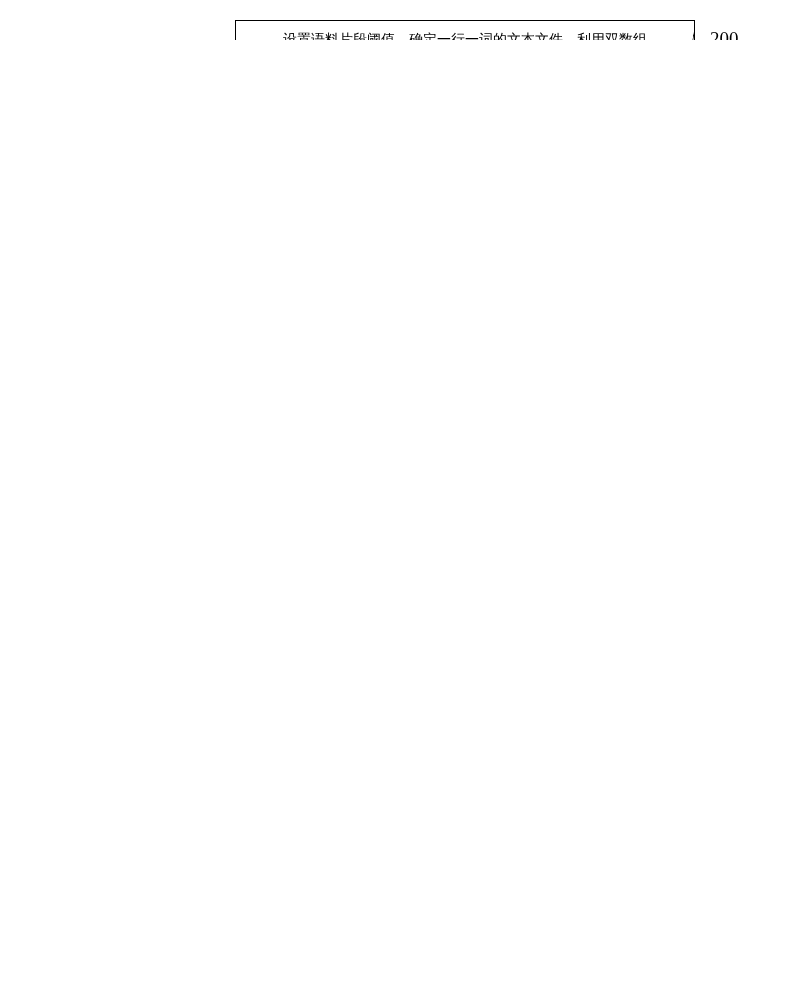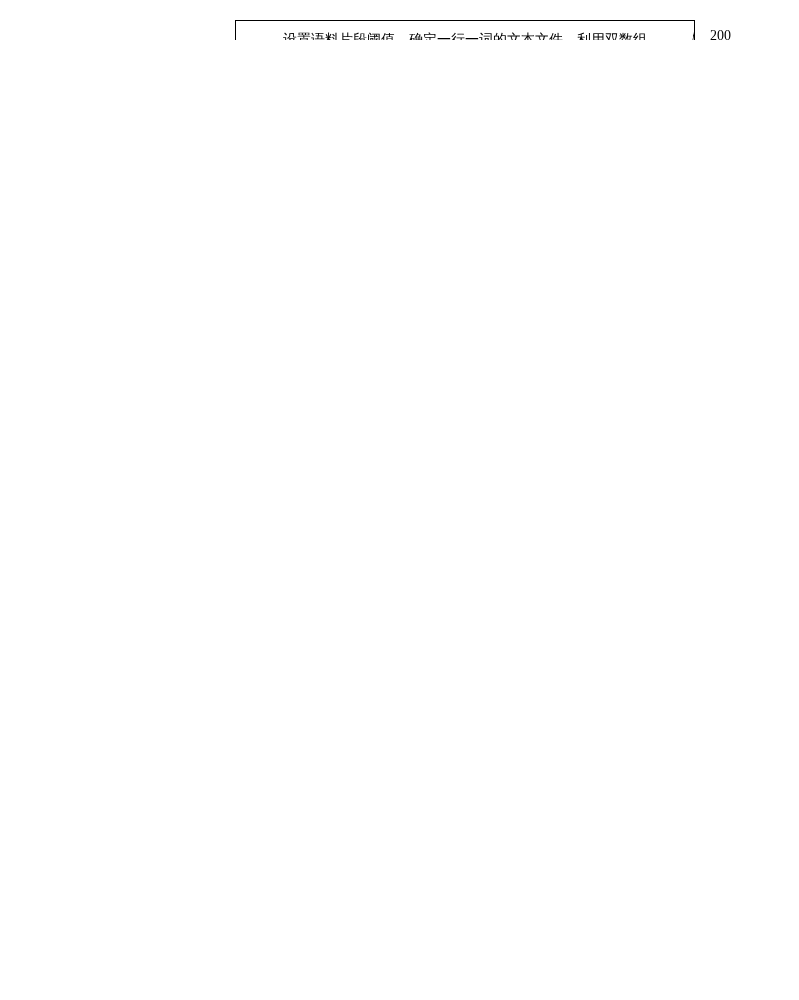--- a/index.html
+++ b/index.html
@@ -19,21 +19,21 @@
     border: 1px solid #000;
     padding: 8px 10px;
     text-align: center;
     line-height: 1.6;
     background: #fff;
     box-sizing: border-box;
     position: absolute;
   }
   .step-num {
     position: absolute;
-    font-size: 14px;
+    font-size: 19px;
     white-space: nowrap;
   }
   .diamond {
     position: absolute;
     background: #fff;
   }
   .diamond svg {
     position: absolute;
     top: 0;
     left: 0;

